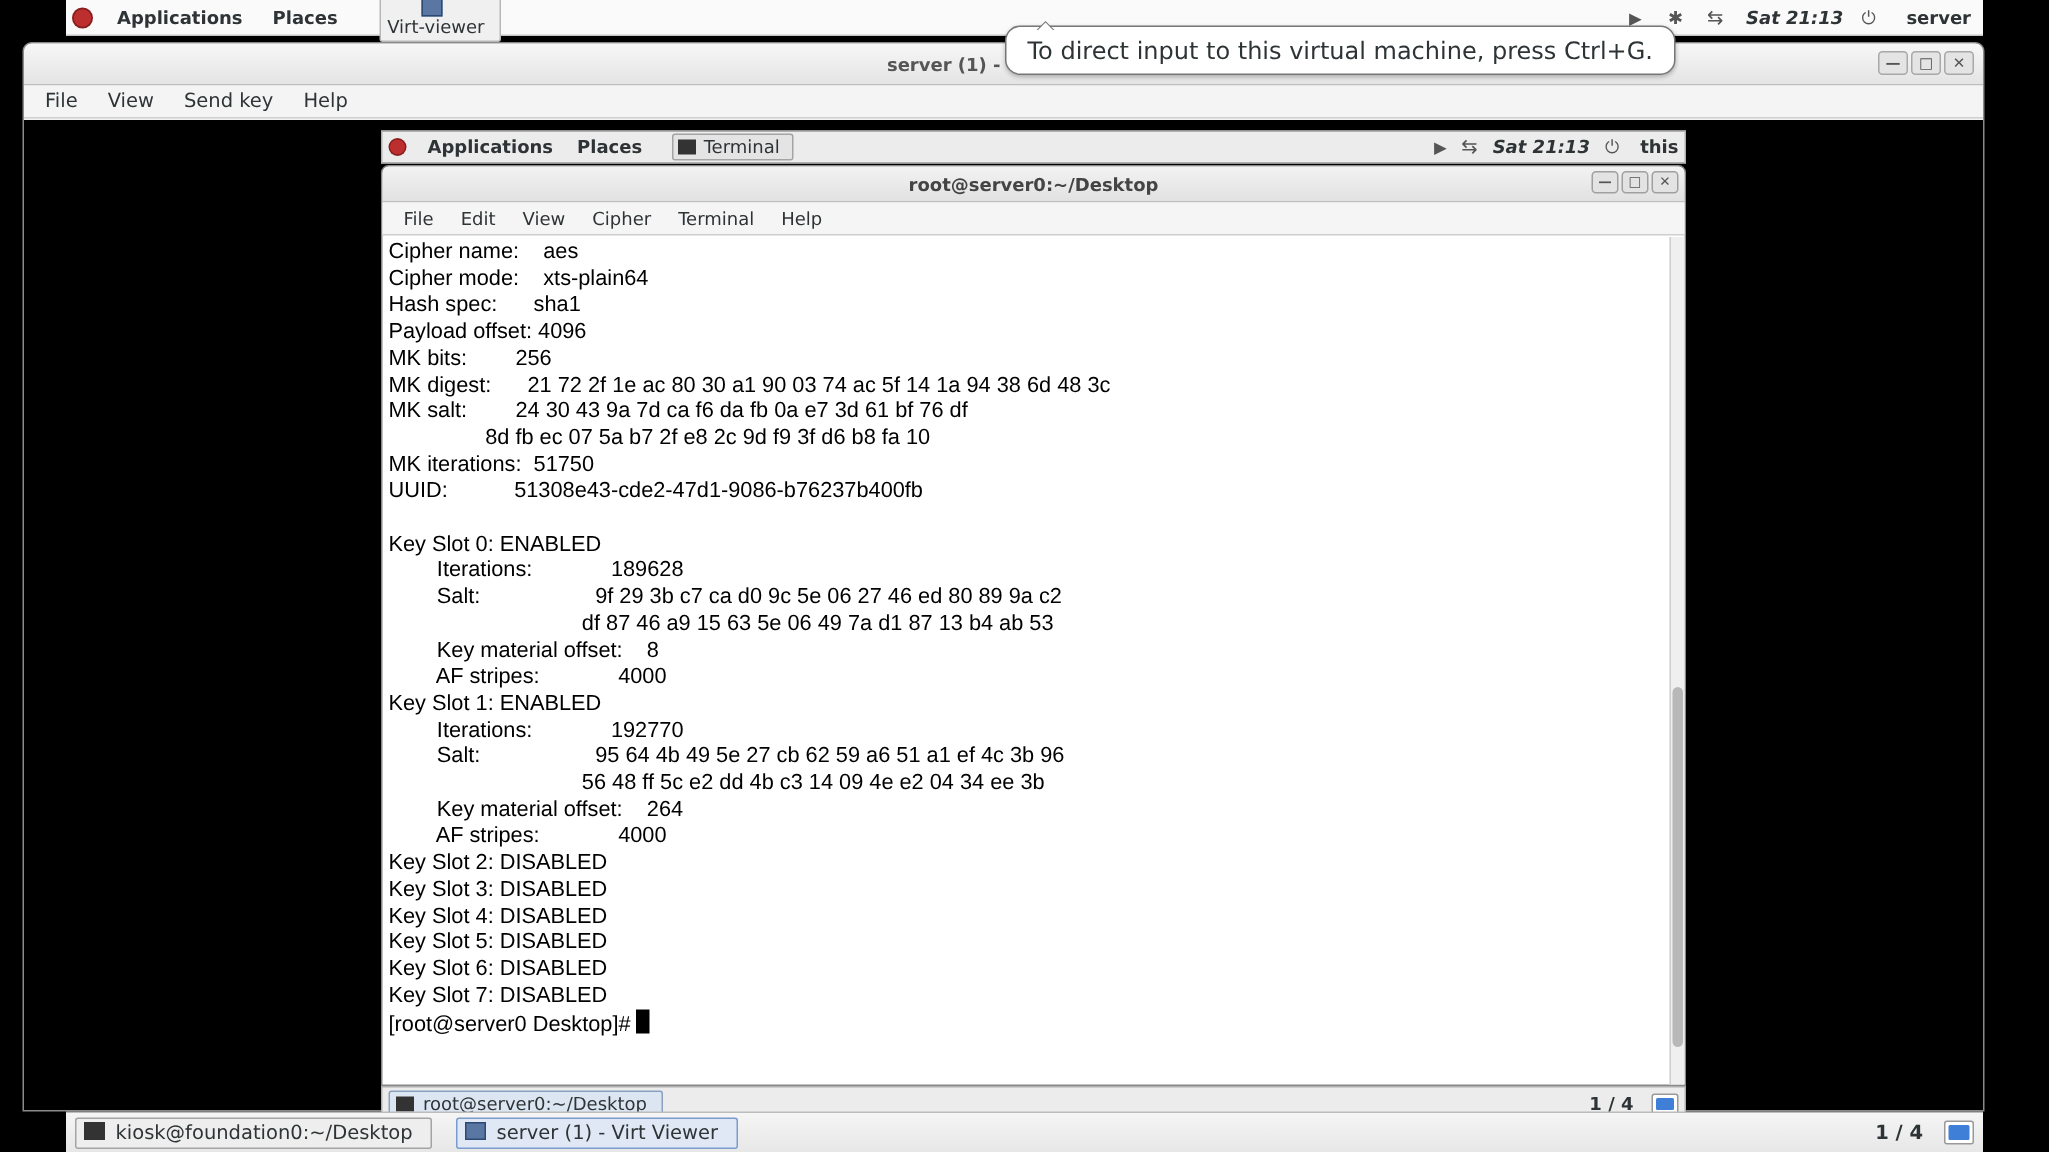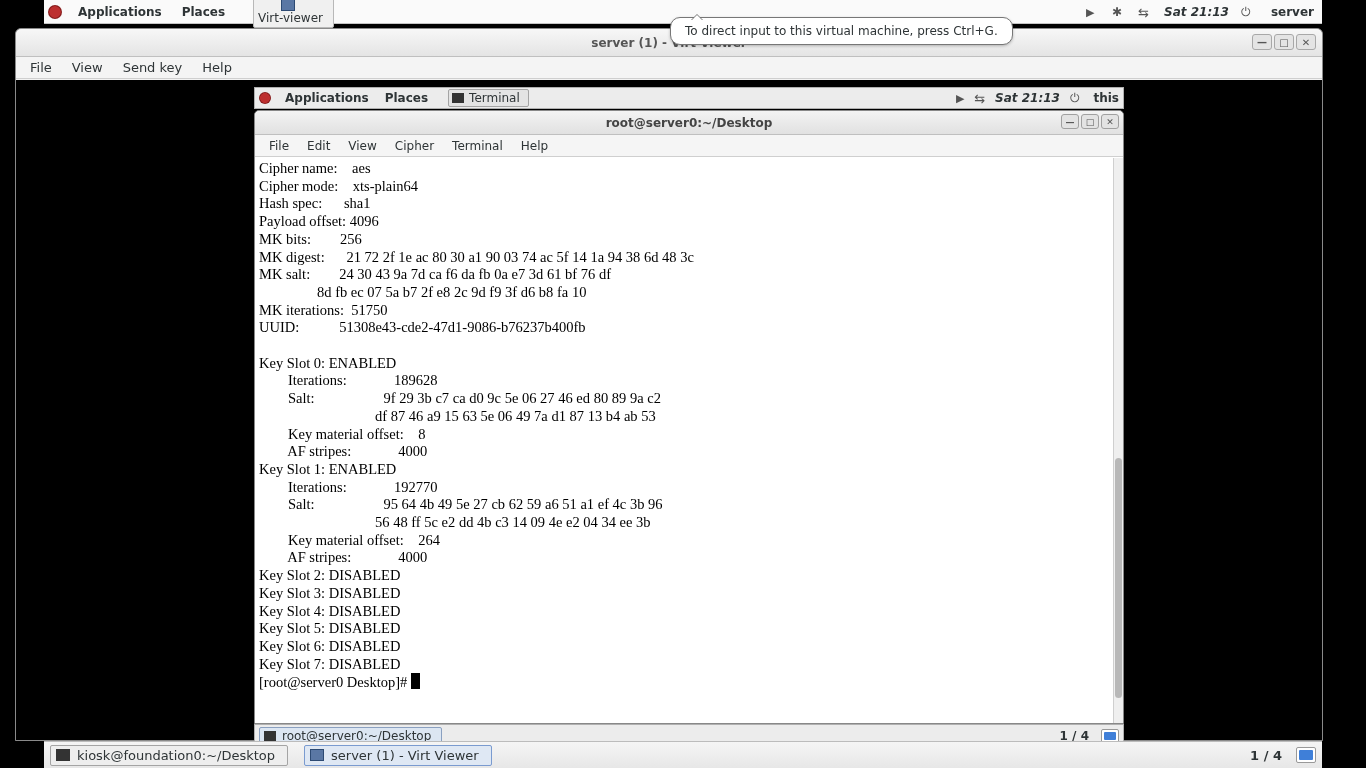--- a/index.html
+++ b/index.html
@@ -19,21 +19,21 @@
   .tray-volume::before   { content:"◀"; font-size:11px; color:#555; transform:scaleX(-1); display:inline-block;}
   .tray-bluetooth::before{ content:"✱"; font-size:12px; color:#555; }
   .tray-network::before  { content:"⇆"; font-size:13px; color:#555; }
   .tray-shutdown::before { content:"⏻"; font-size:12px; color:#555; }
   .tray-time { font-weight:bold;font-style:italic; }
   .tray-user { font-weight:bold; margin-left:4px; }
 
   
   .vv-tooltip { position:absolute; left:670px; top:17px; z-index:50;
                 background:#fff; border:1px solid #777; border-radius:10px;
-                padding:6px 14px; font-size:12px; box-shadow:0 1px 3px rgba(0,0,0,.25);}
+                padding:6px 14px; font-size:16px; box-shadow:0 1px 3px rgba(0,0,0,.25);}
   .vv-tooltip::before { content:""; position:absolute; left:20px; top:-10px;
                         border:6px solid transparent; border-bottom-color:#777; }
   .vv-tooltip::after  { content:""; position:absolute; left:20px; top:-9px;
                         border:6px solid transparent; border-bottom-color:#fff; }
 
   
   .vv-window { position:absolute; left:15px; top:28px; width:1308px; height:713px;
                background:#f2f2f2; border:1px solid #8a8a8a; border-radius:6px 6px 0 0; }
   .vv-titlebar { height:28px; background:linear-gradient(#f7f7f7,#e4e4e4);
                  border-bottom:1px solid #bfbfbf; border-radius:6px 6px 0 0;
@@ -72,21 +72,21 @@
   .term-titlebar .winbtns { position:absolute; right:4px; top:3px; display:flex; gap:2px;}
   .term-titlebar .winbtns span { width:18px; height:15px; background:#e3e3e3; border:1px solid #a0a0a0;
                                  border-radius:3px; font-size:9px; display:flex; align-items:center;
                                  justify-content:center; color:#555; cursor:pointer;}
   .term-menubar { height:22px; display:flex; align-items:center; gap:2px;
                   padding:0 6px; border-bottom:1px solid #cfcfcf; font-size:12px; background:#f5f5f5;}
   .term-menubar span { padding:2px 8px; cursor:pointer;}
 
   .term-body { position:absolute; left:0; right:10px; top:47px; bottom:0; overflow:hidden;
                padding:2px 4px; }
-  .term-body pre { font-family:Liberation Serif, serif; font-size:14.5px;
+  .term-body pre { font-family:Liberation Sans, sans-serif; font-size:14.5px;
                    line-height:17.7px; color:#000; white-space:pre; }
   .term-cursor { display:inline-block; width:9px; height:16px; background:#000; vertical-align:-2px;}
 
   .term-scrollbar { position:absolute; right:0; top:47px; bottom:0; width:10px; background:#efefef;
                     border-left:1px solid #cfcfcf;}
   .term-scrollbar .thumb { position:absolute; left:1px; right:1px; top:300px; height:240px;
                            background:#b8b8b8; border-radius:4px; cursor:pointer;}
 
   
   .guest-bottom { position:absolute; left:238px; top:644px; width:870px; height:23px;
@@ -98,21 +98,21 @@
   .guest-bottom .spacer{flex:1;}
   .guest-bottom .ws{ padding:0 6px; font-weight:bold;}
   .guest-bottom .ws-switcher { width:18px; height:14px; border:1px solid #999; border-radius:2px;
                                margin-left:6px; background:#fff; position:relative;}
   .guest-bottom .ws-switcher::after{content:"";position:absolute;inset:2px;background:#3f7fd8;border-radius:1px;}
 
   
   .host-bottom { position:absolute; left:44px; bottom:0; right:44px; height:27px;
                  background:linear-gradient(#f5f5f5,#e7e7e7); border-top:1px solid #bcbcbc;
                  display:flex; align-items:center; padding:0 6px; font-size:13px;}
-  .host-bottom .task { display:flex; align-items:center; padding:2px 12px 2px 5px;
+  .host-bottom .task { display:flex; align-items:flex-start; padding:2px 12px 2px 5px;
                        border:1px solid #a4a4a4; border-radius:2px; background:#eee; margin-right:16px; cursor:pointer;}
   .host-bottom .task.active{background:#dfe8f4; border-color:#7a9bd0;}
   .host-bottom .task-icon{width:14px;height:12px;background:#333;margin-right:7px;}
   .host-bottom .task-icon.vv{background:#5a77a4;border:1px solid #2d4a73;}
   .host-bottom .spacer{flex:1;}
   .host-bottom .ws{font-weight:bold;padding:0 8px;}
   .host-bottom .ws-switcher{width:20px;height:16px;border:1px solid #999;border-radius:2px;margin-left:6px;background:#fff;position:relative;}
   .host-bottom .ws-switcher::after{content:"";position:absolute;inset:2px;background:#3f7fd8;border-radius:1px;}
 </style>
 </head>

